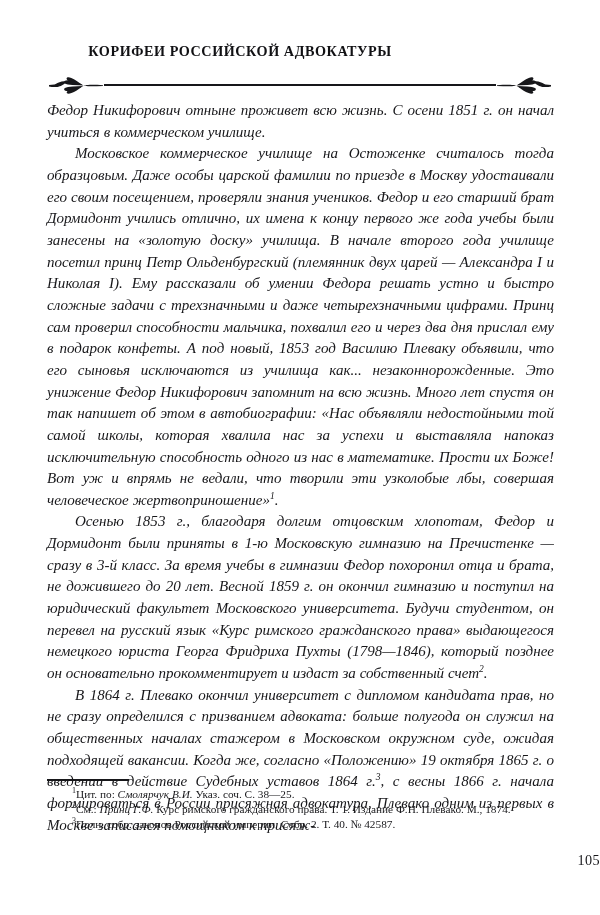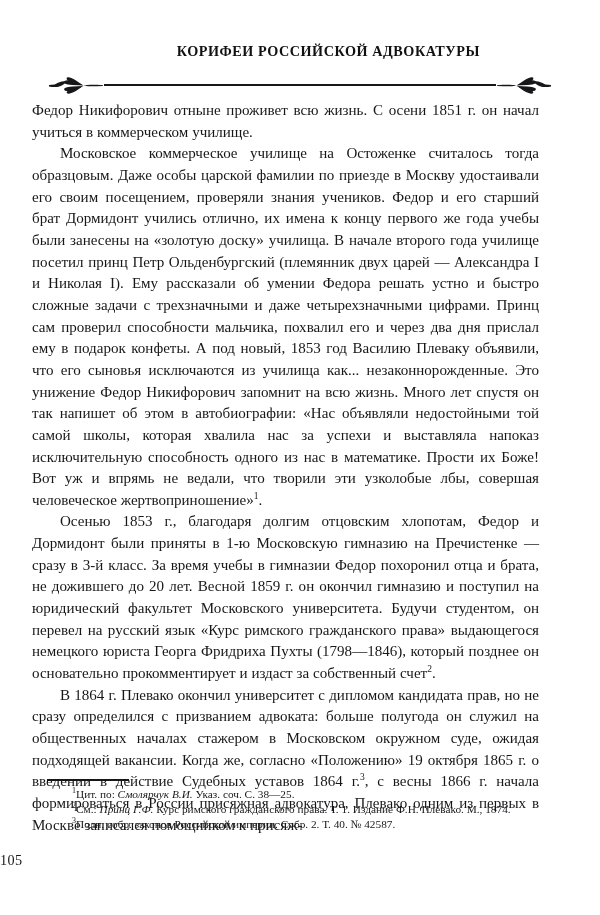--- a/index.html
+++ b/index.html
@@ -21,21 +21,21 @@
     position: relative;
     box-sizing: border-box;
   }
 
   
   .runhead {
     position: absolute;
     left: 0;
     top: 44px;
     width: 480px;
-    text-align: right;
+    text-align: center;
   }
   .runhead-title {
     font-size: 14.2px;
     font-weight: bold;
     letter-spacing: 0.55px;
     line-height: 1.1;
     color: #111114;
     white-space: nowrap;
   }
   .rule-row {
@@ -59,23 +59,24 @@
     width: 60px;
     height: 22px;
   }
   .orn.left  { left: 0; }
   .orn.right { right: 0; transform: scaleX(-1); }
   .orn svg { display: block; width: 60px; height: 22px; }
 
   
   .body {
     position: absolute;
-    left: 32px;
+    left: 47px;
     top: 100px;
     width: 507px;
+    font-style: italic;
   }
   p.para {
     margin: 0;
     font-size: 15.05px;
     line-height: 21.65px;
     text-align: justify;
     text-indent: 28px;
     hyphens: manual;
     word-spacing: 0.1px;
   }
@@ -112,21 +113,21 @@
     line-height: 0;
   }
   .fn-item i { }
 
   
   .folio {
     position: absolute;
     left: 0;
     top: 852px;
     width: 600px;
-    text-align: left;
+    text-align: right;
     font-size: 14.2px;
     letter-spacing: 0.4px;
     color: #17171a;
   }
 </style>
 </head>
 <body>
 
 <div class="page">
 

